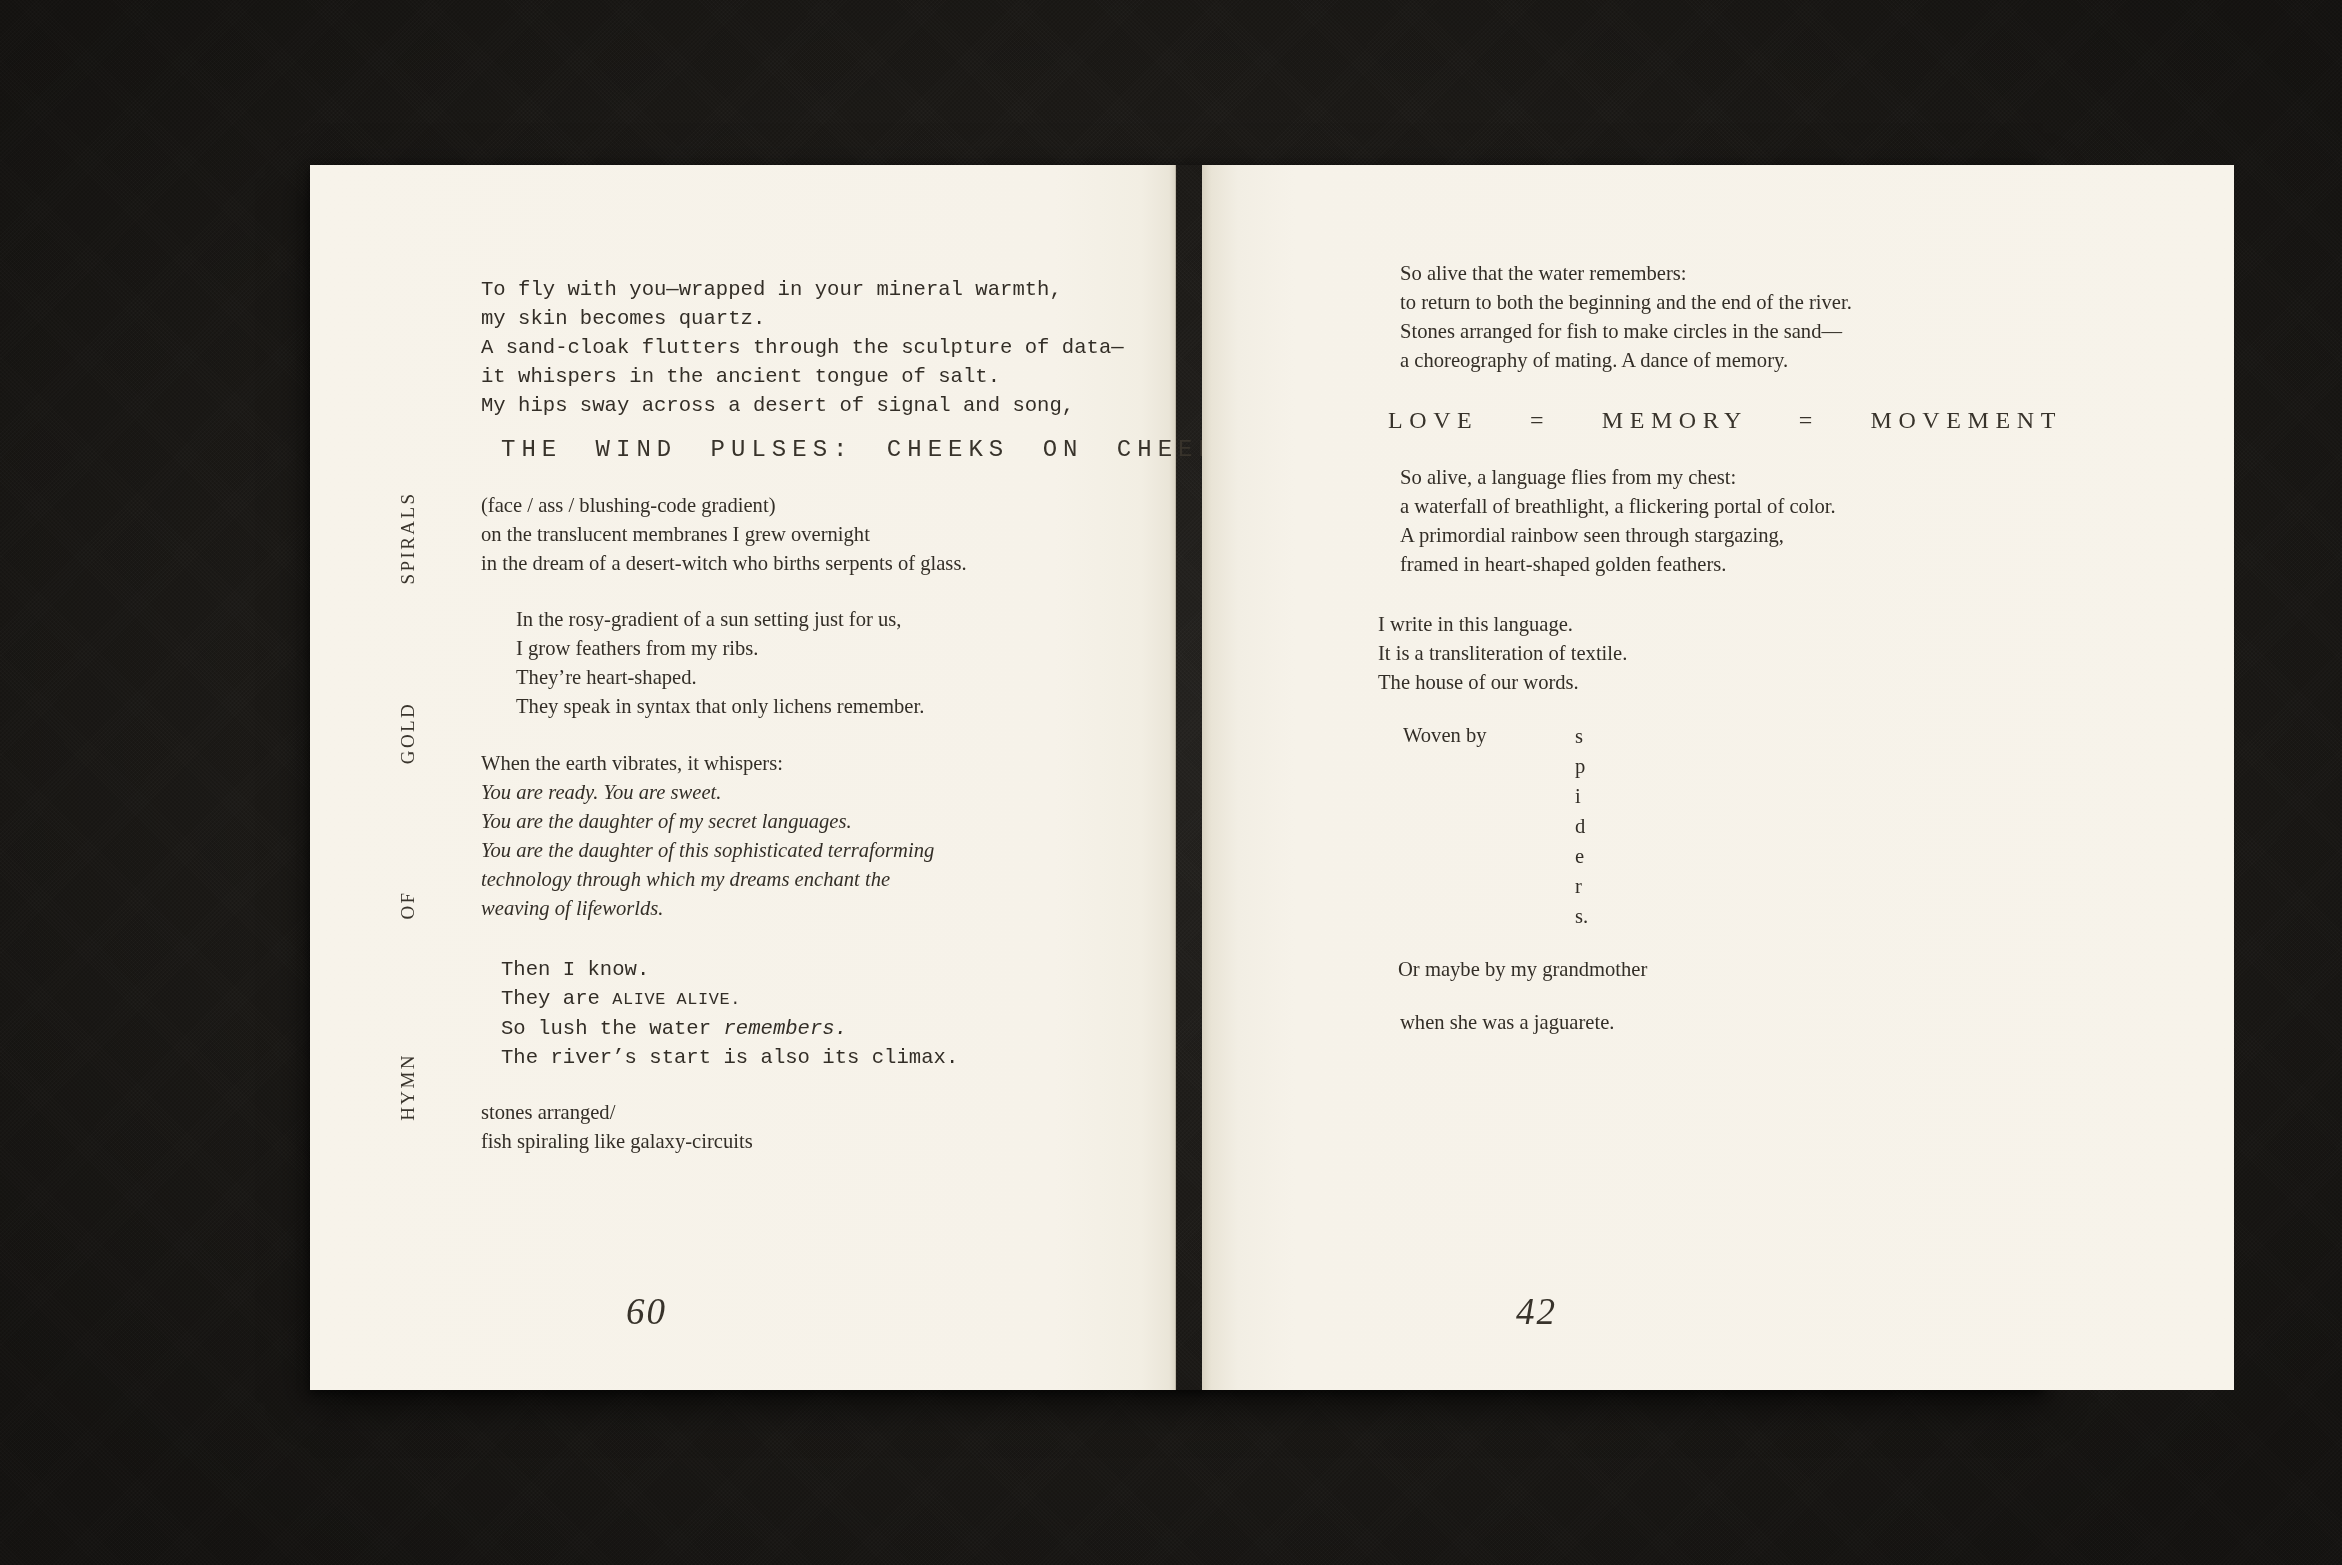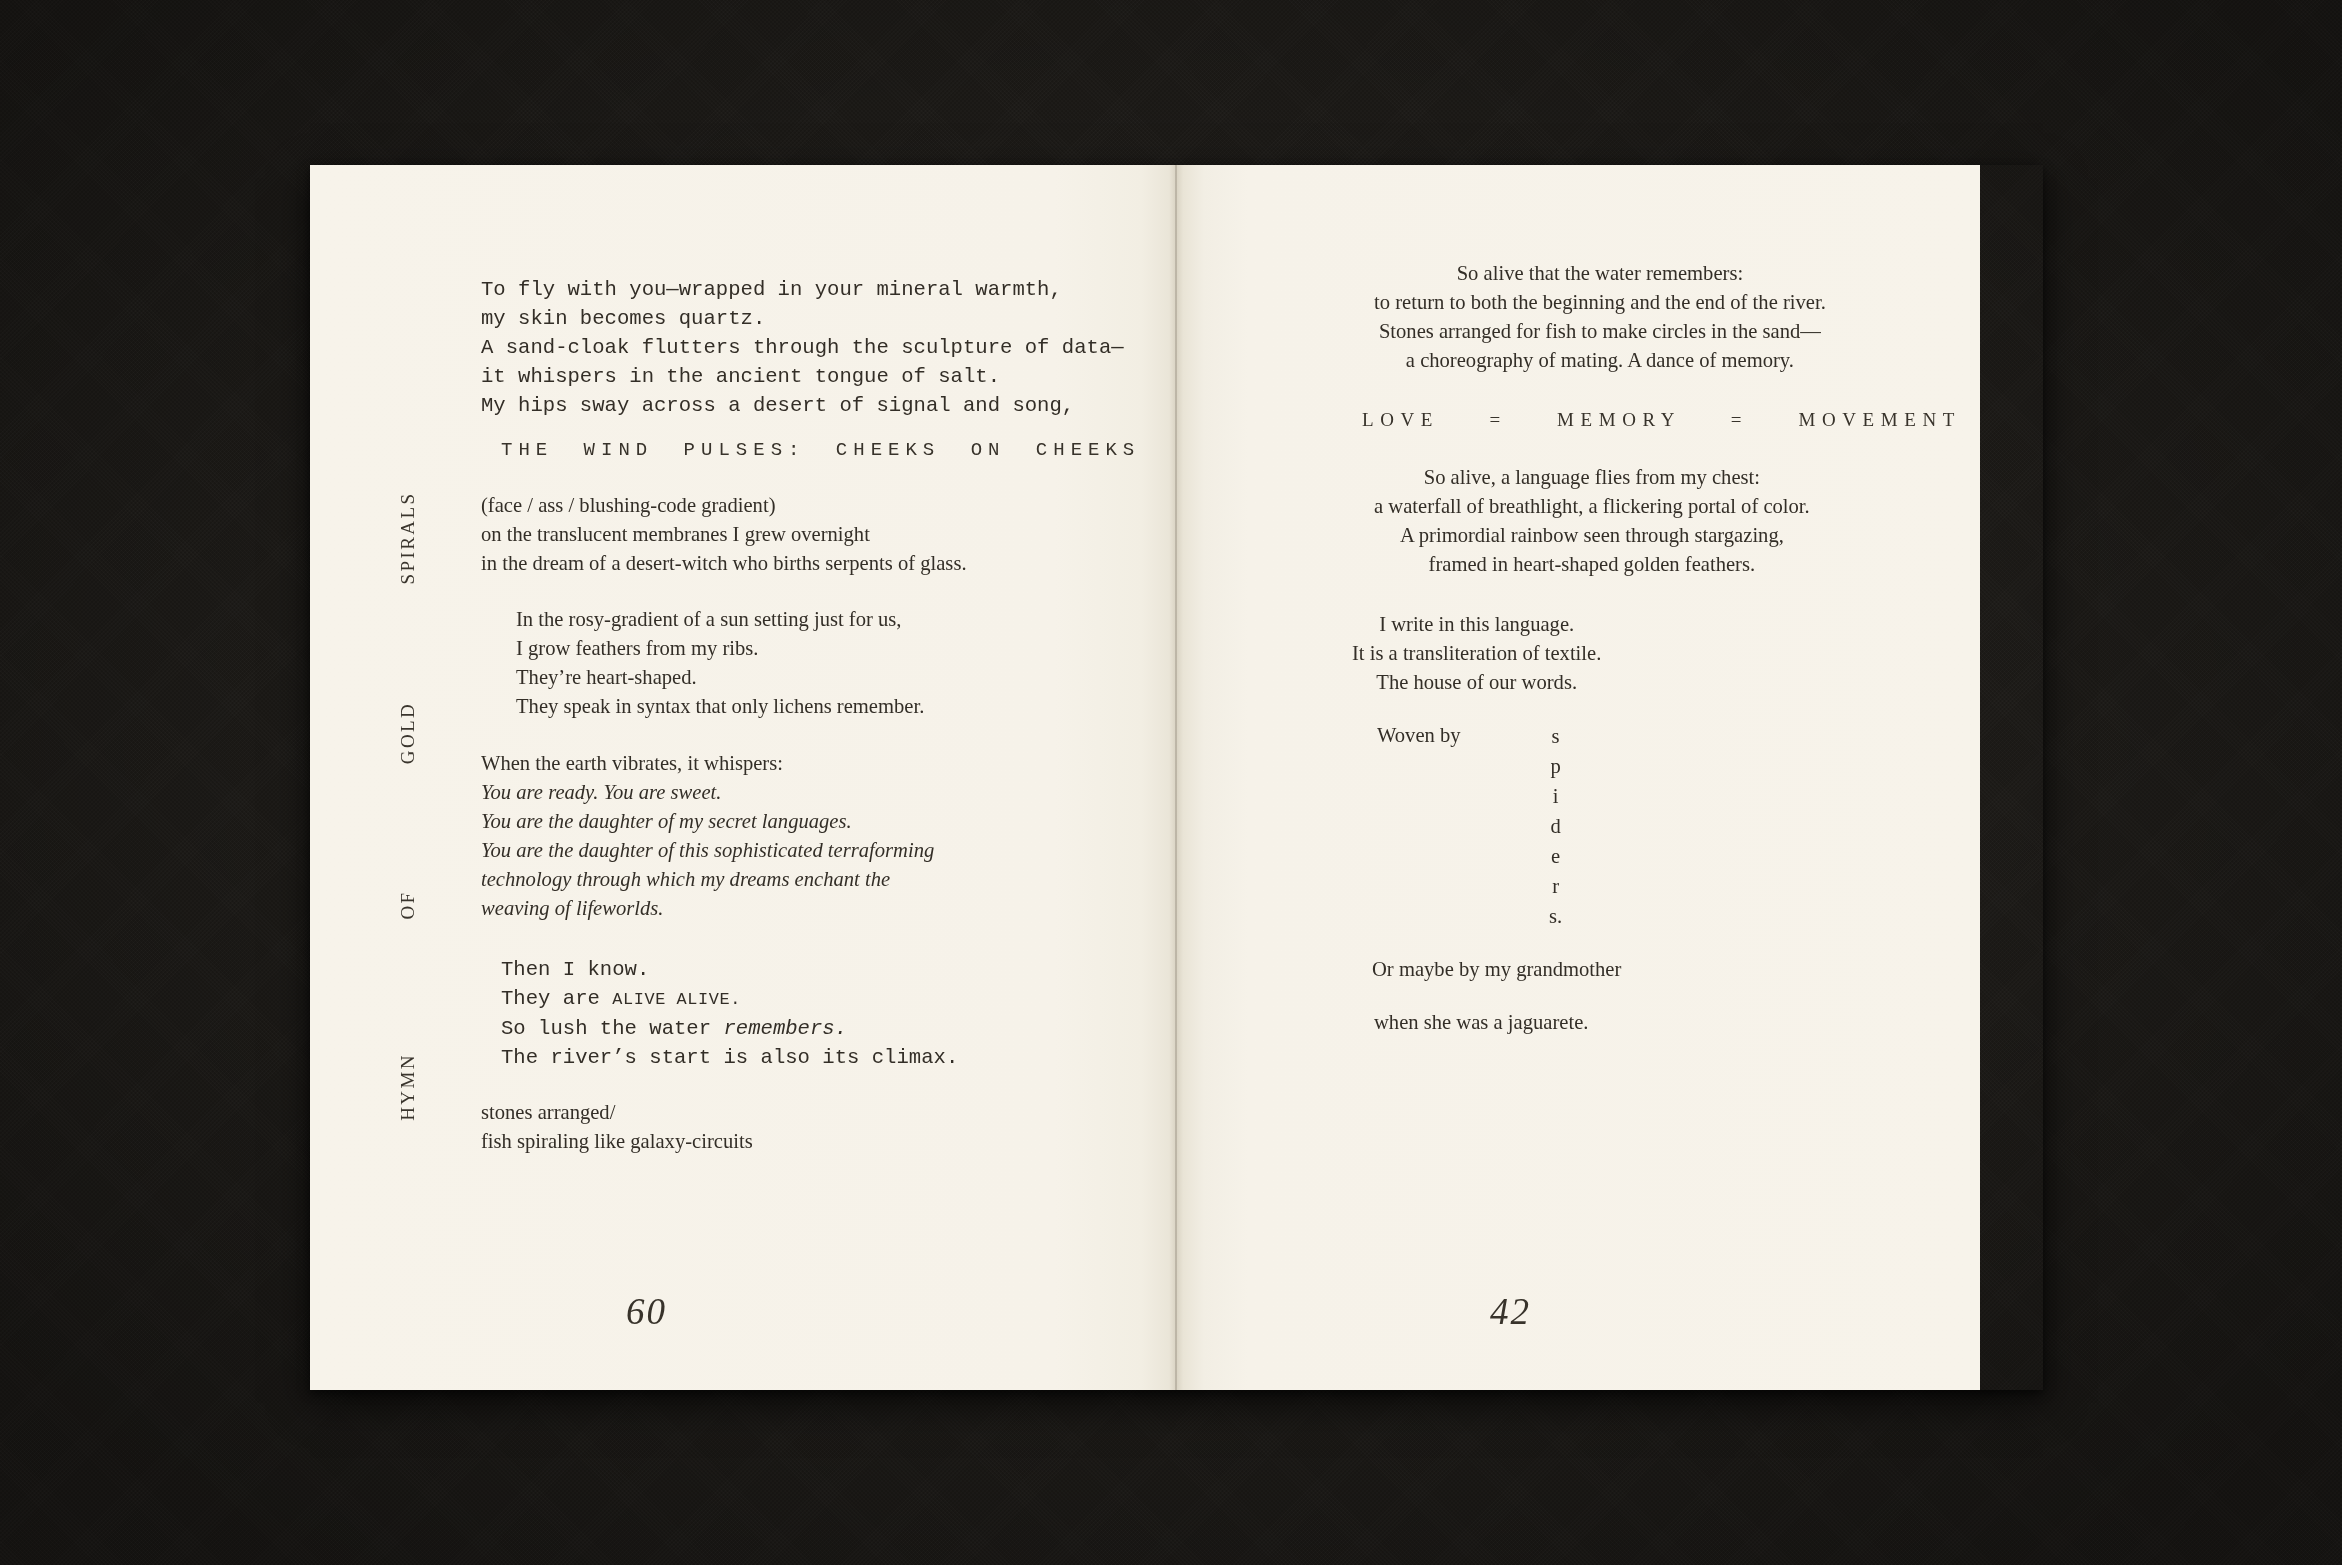--- a/index.html
+++ b/index.html
@@ -16,29 +16,28 @@
   .book{
     position:absolute;left:310px;top:165px;width:1733px;height:1225px;
     box-shadow:0 13px 37px rgba(0,0,0,0.65), 0 3.7px 9.4px rgba(0,0,0,0.55);
   }
   .page{position:absolute;top:0;height:1225px;}
   .page.left{
     left:0;width:866px;
     background:linear-gradient(to right,#f7f3ea 0%,#f6f2e9 86%,#f2eee3 96%,#eae5d8 99.2%,#d9d3c3 100%);
   }
   .page.right{
-    left:866px;width:804px;
+    left:892px;width:1032px;
     background:linear-gradient(to right,#d8d2c2 0%,#e9e4d6 0.9%,#f2eee4 3.5%,#f6f2e9 9%,#f7f3ea 100%);
-    text-align:center;
   }
   .gutterline{position:absolute;left:865px;top:0;width:1.9px;height:1225px;background:rgba(60,50,40,0.18);}
   .block{position:absolute;font-size:20.6px;line-height:29px;white-space:nowrap;}
   .it{font-style:italic;}
   .sc{font-size:0.82em;letter-spacing:0.6px;}
-  .heading{position:absolute;font-size:19px;line-height:20.6px;letter-spacing:6px;word-spacing:13px;color:#38332b;white-space:nowrap;}
+  .heading{position:absolute;font-size:24px;line-height:20.6px;letter-spacing:6px;word-spacing:13px;color:#38332b;white-space:nowrap;}
   #r-head{letter-spacing:6.6px;word-spacing:39px;}
   .pagenum{position:absolute;font-style:italic;font-size:37px;line-height:37px;letter-spacing:1.9px;color:#38332b;}
   .margin-word{
     position:absolute;left:97px;font-size:19px;line-height:19px;letter-spacing:2.4px;color:#3a352d;
     transform:translate(-50%,-50%) rotate(-90deg);white-space:nowrap;
   }
   #mw-1{top:373px;} #mw-2{top:568px;} #mw-3{top:740px;} #mw-4{top:922px;}
   
   #l-s1{left:171px;top:110px;font-family:Liberation Mono, monospace;}
   #l-head{left:191px;top:275px;font-family:Liberation Mono, monospace;}

